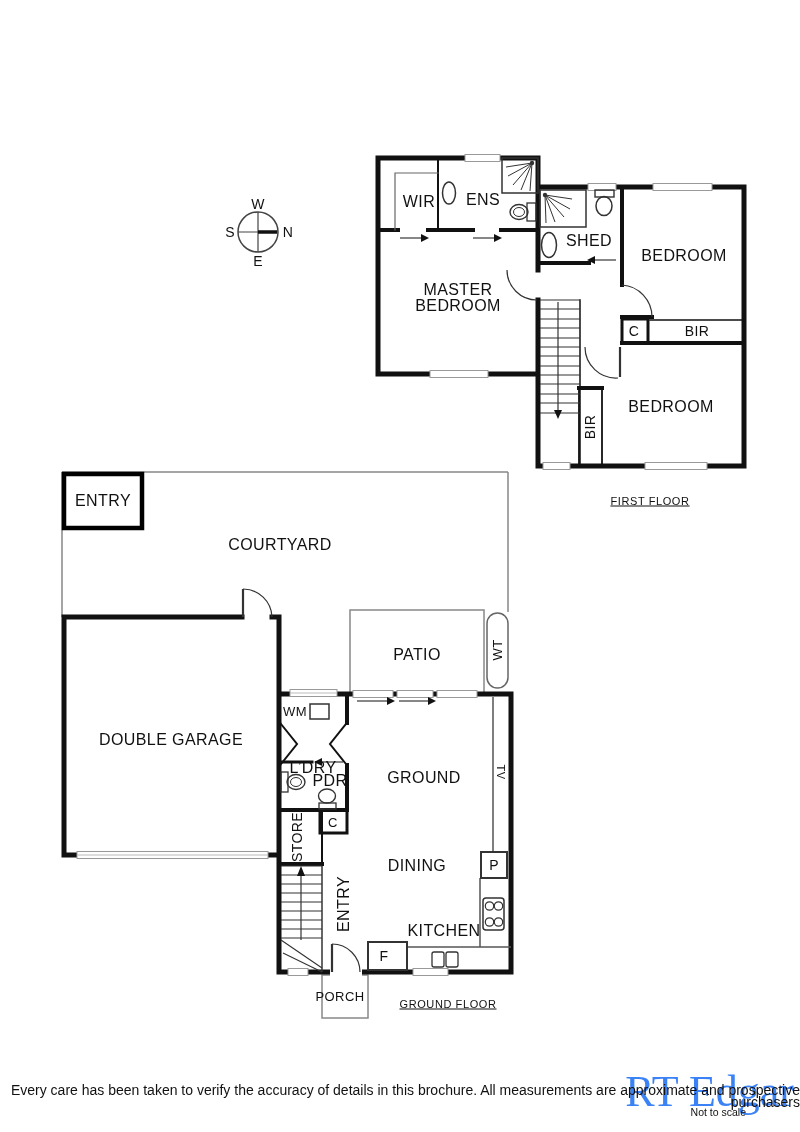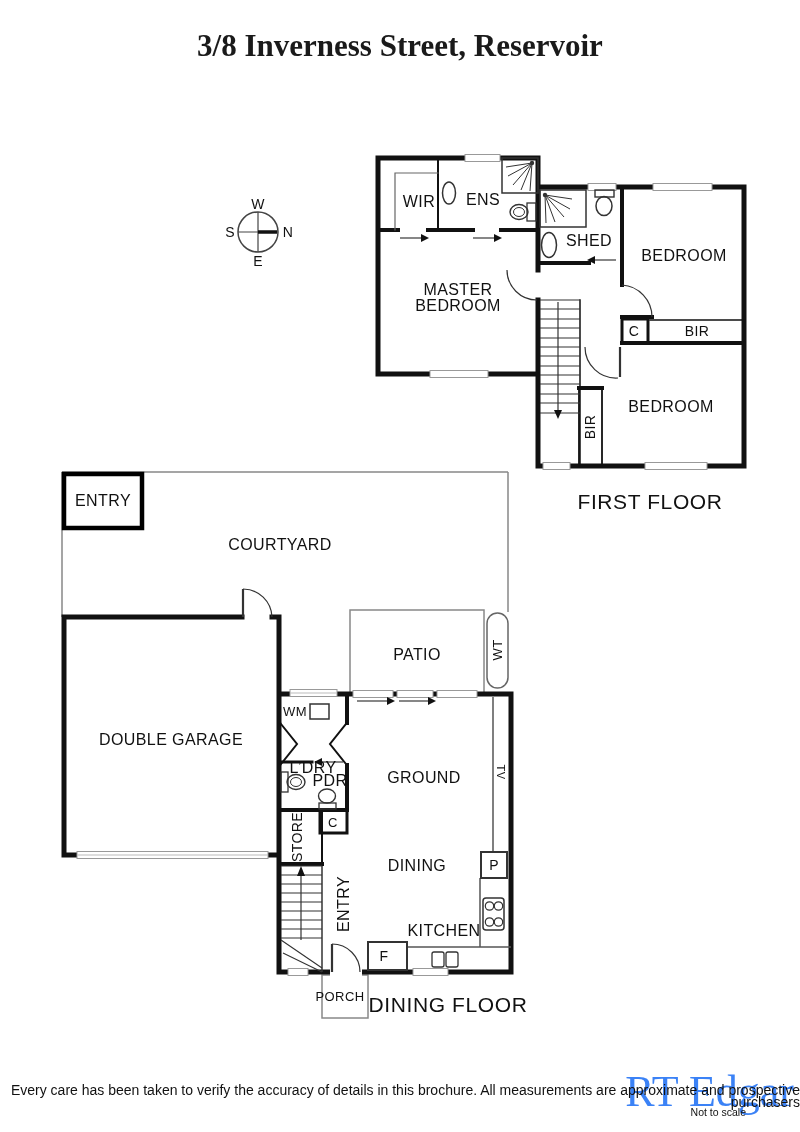--- a/index.html
+++ b/index.html
@@ -4,38 +4,37 @@
 <style>
   html,body{margin:0;padding:0;background:#fff;}
   #page{position:relative;width:800px;height:1132px;background:#fff;overflow:hidden;
         font-family:"Liberation Sans",sans-serif;}
   #plan-svg{position:absolute;left:0;top:0;}
   .lbl{position:absolute;transform:translate(-50%,-50%);font-size:16px;color:#111;
        white-space:nowrap;letter-spacing:.4px;line-height:1;}
   .rccw{transform:translate(-50%,-50%) rotate(-90deg);}
   .rcw{transform:translate(-50%,-50%) rotate(90deg);}
   .s14{font-size:14px;} .s13{font-size:13px;} .s11{font-size:11px;}
-  .floor-title{font-size:21px;letter-spacing:.6px;}
+  .floor-title{font-size:11px;letter-spacing:.6px;text-decoration:underline;}
   #main-title{position:absolute;left:0;top:28px;width:100%;text-align:center;
       font-family:"Liberation Serif",serif;font-weight:bold;font-size:31px;color:#1a1a1a;}
   #disclaimer{position:absolute;left:0;top:1084px;width:100%;text-align:right;
       font-size:14px;line-height:12px;color:#111;}
   #not-to-scale{position:absolute;right:54px;top:1106px;font-size:10.5px;color:#111;}
   #watermark{position:absolute;right:6px;top:1066px;font-family:"Liberation Serif",serif;
       font-size:44px;color:#3b82f6;z-index:0;}
   .above{z-index:2;}
 </style>
 </head>
 <body>
 
 <div id="page">
 
   <div id="watermark">RT Edgar</div>
 
-  <div id="main-title" class="above">3/8 Inverness Street, Reservoir</div>
 
   <svg id="plan-svg" width="800" height="1132" viewBox="0 0 800 1132">
 
     <g stroke="#444" fill="none">
       <circle cx="258" cy="232" r="20" stroke-width="1.5"></circle>
       <path d="M258,212 V252 M238,232 H278" stroke-width="1.2"></path>
       <path d="M258,232 H277" stroke="#111" stroke-width="3.5"></path>
     </g>
 
     <g stroke="#888" fill="none" stroke-width="1.5">
@@ -197,20 +196,20 @@
   <div class="lbl" style="left:424px;top:778px">GROUND</div>
   <div class="lbl s11 rcw" style="left:500px;top:772px">TV</div>
   <div class="lbl" style="left:417px;top:866px">DINING</div>
   <div class="lbl s14" style="left:494px;top:865px">P</div>
   <div class="lbl" style="left:444px;top:931px">KITCHEN</div>
   <div class="lbl s14" style="left:384px;top:956px">F</div>
   <div class="lbl s14 rccw" style="left:297px;top:837px">STORE</div>
   <div class="lbl rccw" style="left:344px;top:904px">ENTRY</div>
   <div class="lbl s13" style="left:333px;top:822px">C</div>
   <div class="lbl s13" style="left:340px;top:996px">PORCH</div>
-  <div class="lbl floor-title" style="left:448px;top:1004px">DINING FLOOR</div>
+  <div class="lbl floor-title" style="left:448px;top:1004px">GROUND FLOOR</div>
 
   <div id="disclaimer" class="above">
     <div>Every care has been taken to verify the accuracy of details in this brochure.  All measurements are approximate and prospective purchasers</div>
   </div>
   <div id="not-to-scale" class="above">Not to scale</div>
 
 </div>
 
 </body></html>

